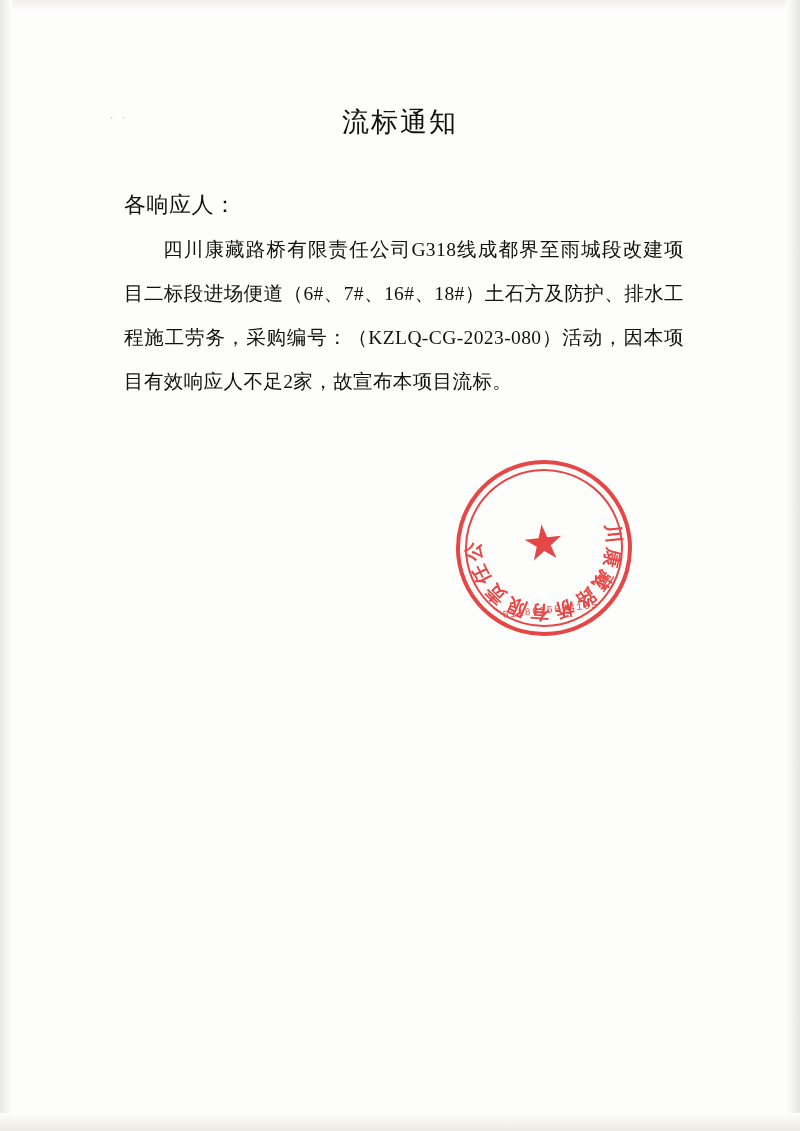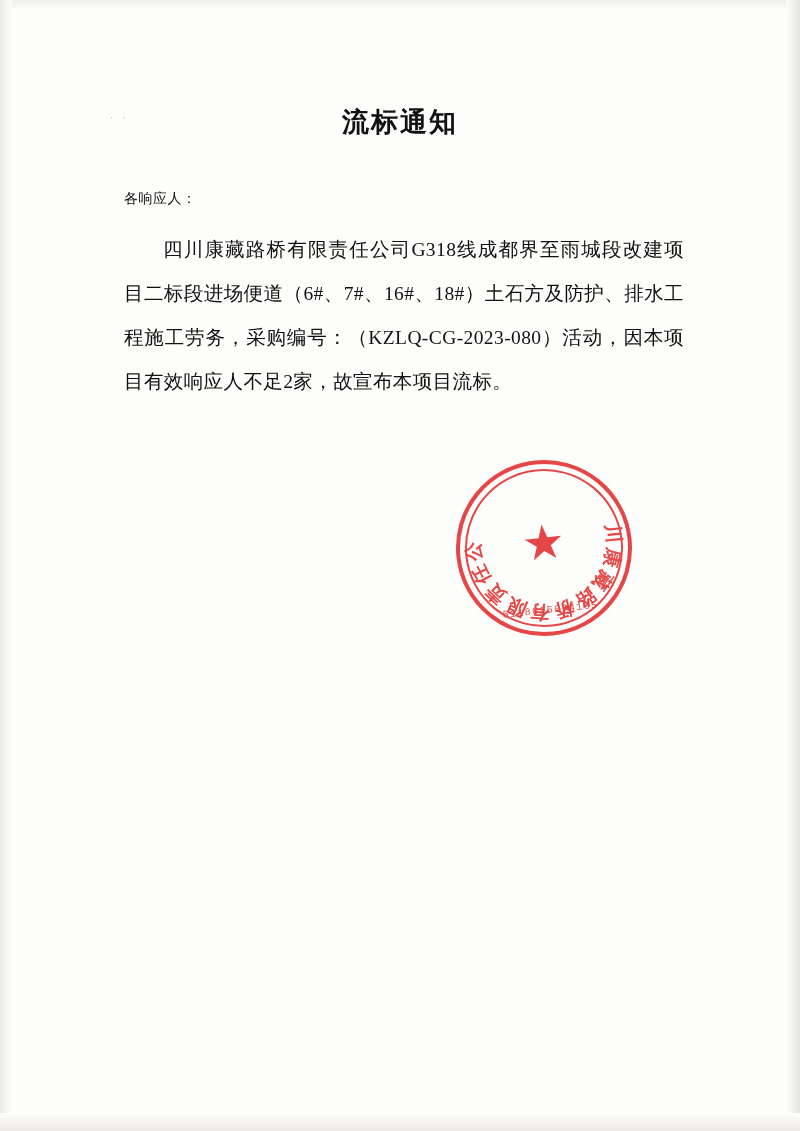--- a/index.html
+++ b/index.html
@@ -43,31 +43,31 @@
     background: linear-gradient(to bottom, #f0efe9, #fdfdfb);
   }
 
   .doc-title {
     position: absolute;
     top: 104px;
     left: 0;
     width: 800px;
     text-align: center;
     font-size: 27px;
-    font-weight: bold;
+    font-weight: normal;
     letter-spacing: 2px;
     color: #111111;
     font-family: "Liberation Serif", "DejaVu Serif", serif;
   }
 
   .salutation {
     position: absolute;
     top: 190px;
     left: 124px;
-    font-size: 14px;
+    font-size: 22px;
     color: #111111;
     letter-spacing: 0.5px;
   }
 
   .body-text {
     position: absolute;
     top: 228px;
     left: 124px;
     width: 560px;
     font-size: 19.5px;

